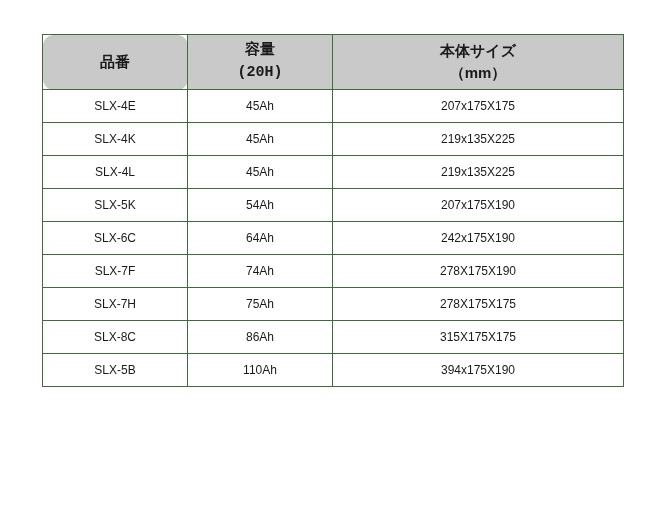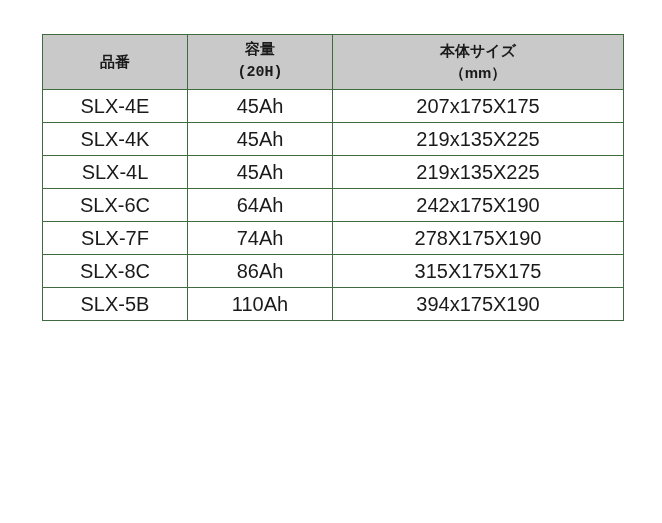--- a/index.html
+++ b/index.html
@@ -28,37 +28,37 @@
   table.spec-table {
     border-collapse: collapse;
     width: 578px;
     table-layout: fixed;
   }
   table.spec-table th,
   table.spec-table td {
     border: 1px solid #3f6b3f;
     text-align: center;
     vertical-align: middle;
-    font-size: 20px;
+    font-size: 12px;
     color: #1a1a1a;
     padding: 0;
   }
   table.spec-table thead th {
     background: #c9c9c9;
     font-weight: bold;
     height: 54px;
     line-height: 1.45;
     font-size: 15px;
   }
   table.spec-table tbody td {
     height: 32px;
     background: #ffffff;
     font-weight: normal;
   }
-  .col-part { width: 144px; }
+  .col-part { width: 144px; border-radius: 11px; }
   .col-cap  { width: 144px; font-family: Liberation Mono, monospace; }
   .col-size { width: 290px; }
   .head-line { display: block; }
   .head-line.sub { display: block; }
 </style>
 </head>
 <body>
 
 <div class="page">
   <div class="table-wrap">
@@ -88,28 +88,38 @@
           <td>SLX-4K</td>
           <td>45Ah</td>
           <td>219x135X225</td>
         </tr>
         <tr>
           <td>SLX-4L</td>
           <td>45Ah</td>
           <td>219x135X225</td>
         </tr>
         <tr>
+          <td>SLX-5K</td>
+          <td>54Ah</td>
+          <td>207x175X190</td>
+        </tr>
+        <tr>
           <td>SLX-6C</td>
           <td>64Ah</td>
           <td>242x175X190</td>
         </tr>
         <tr>
           <td>SLX-7F</td>
           <td>74Ah</td>
           <td>278X175X190</td>
+        </tr>
+        <tr>
+          <td>SLX-7H</td>
+          <td>75Ah</td>
+          <td>278X175X175</td>
         </tr>
         <tr>
           <td>SLX-8C</td>
           <td>86Ah</td>
           <td>315X175X175</td>
         </tr>
         <tr>
           <td>SLX-5B</td>
           <td>110Ah</td>
           <td>394x175X190</td>

